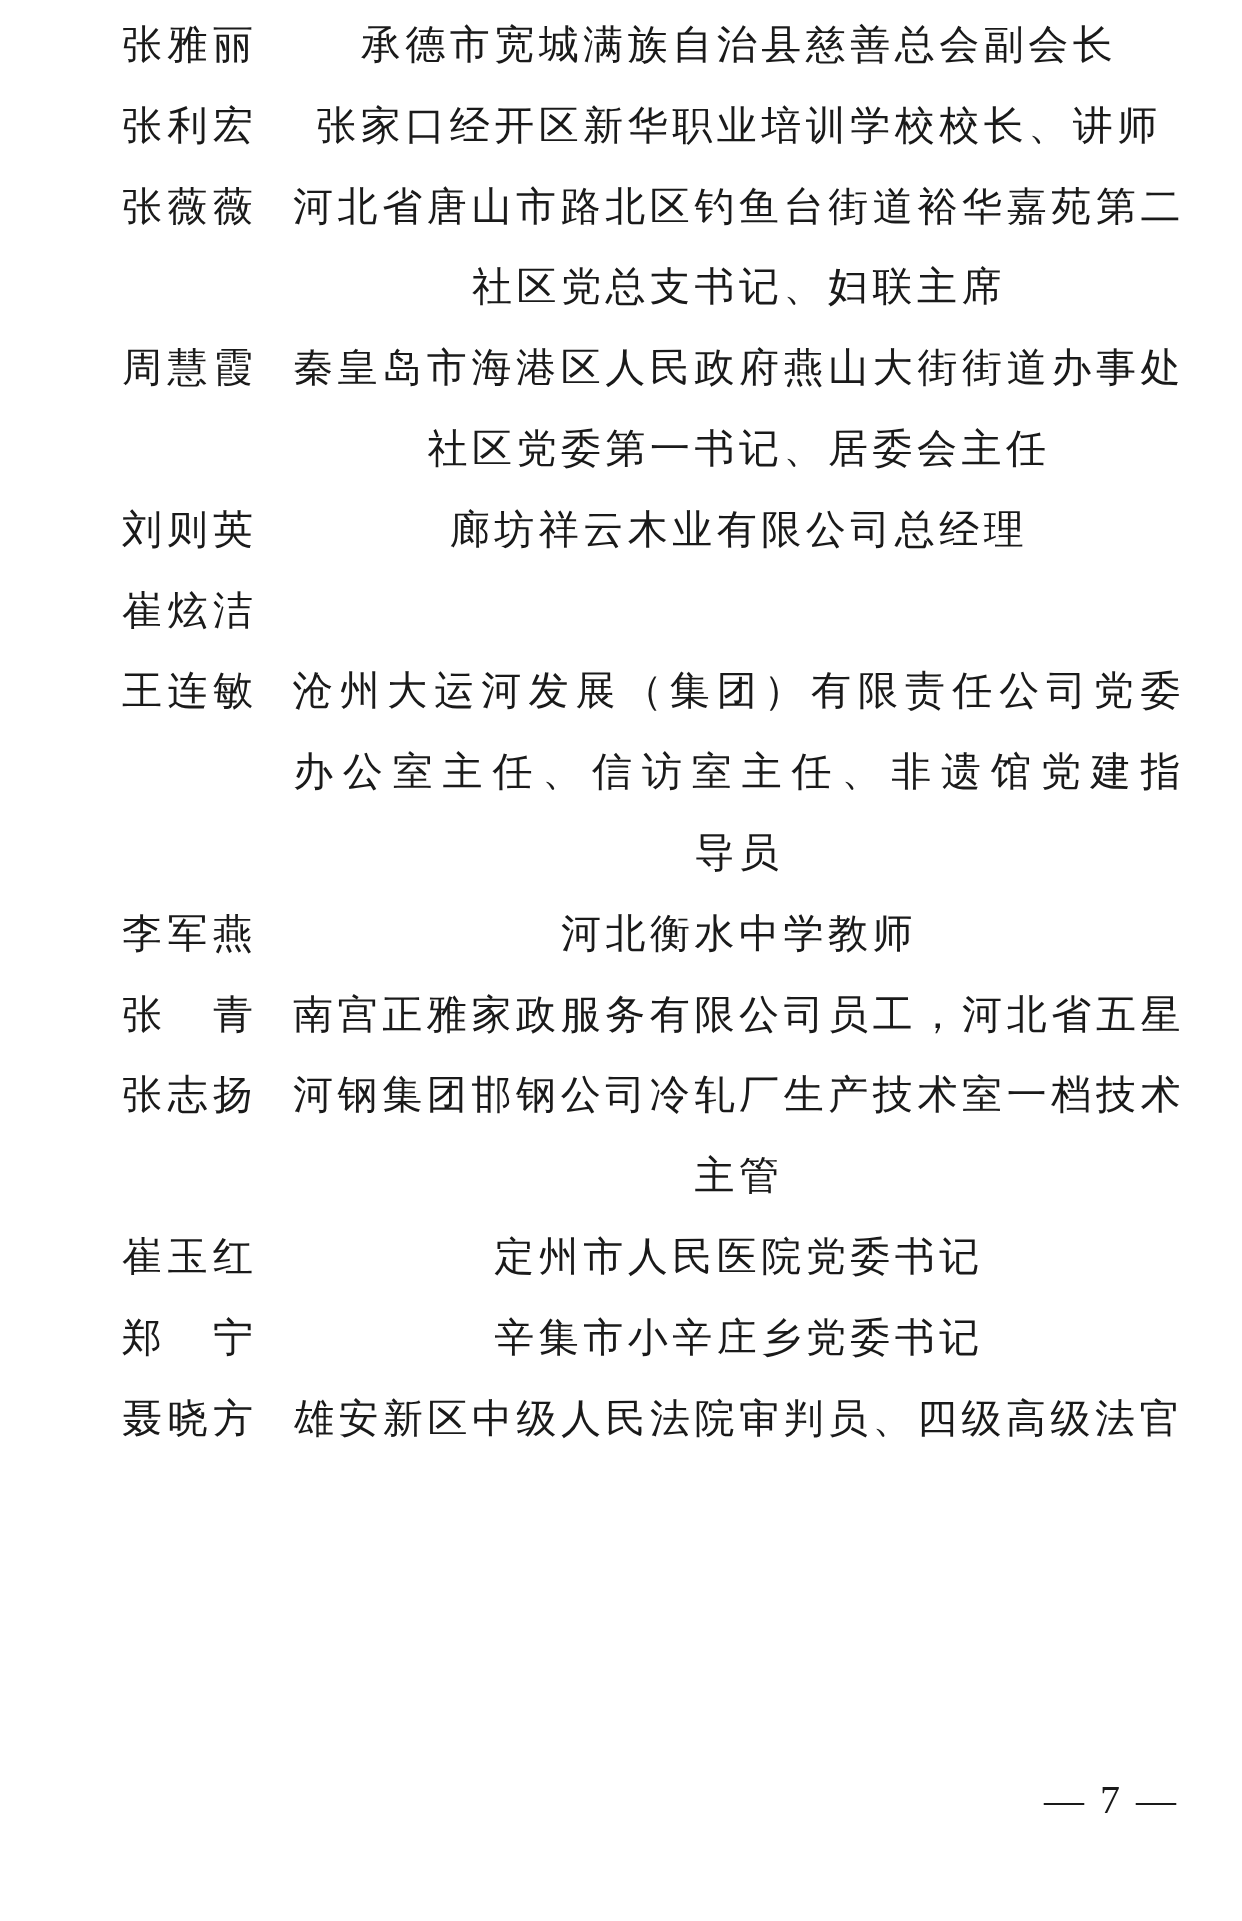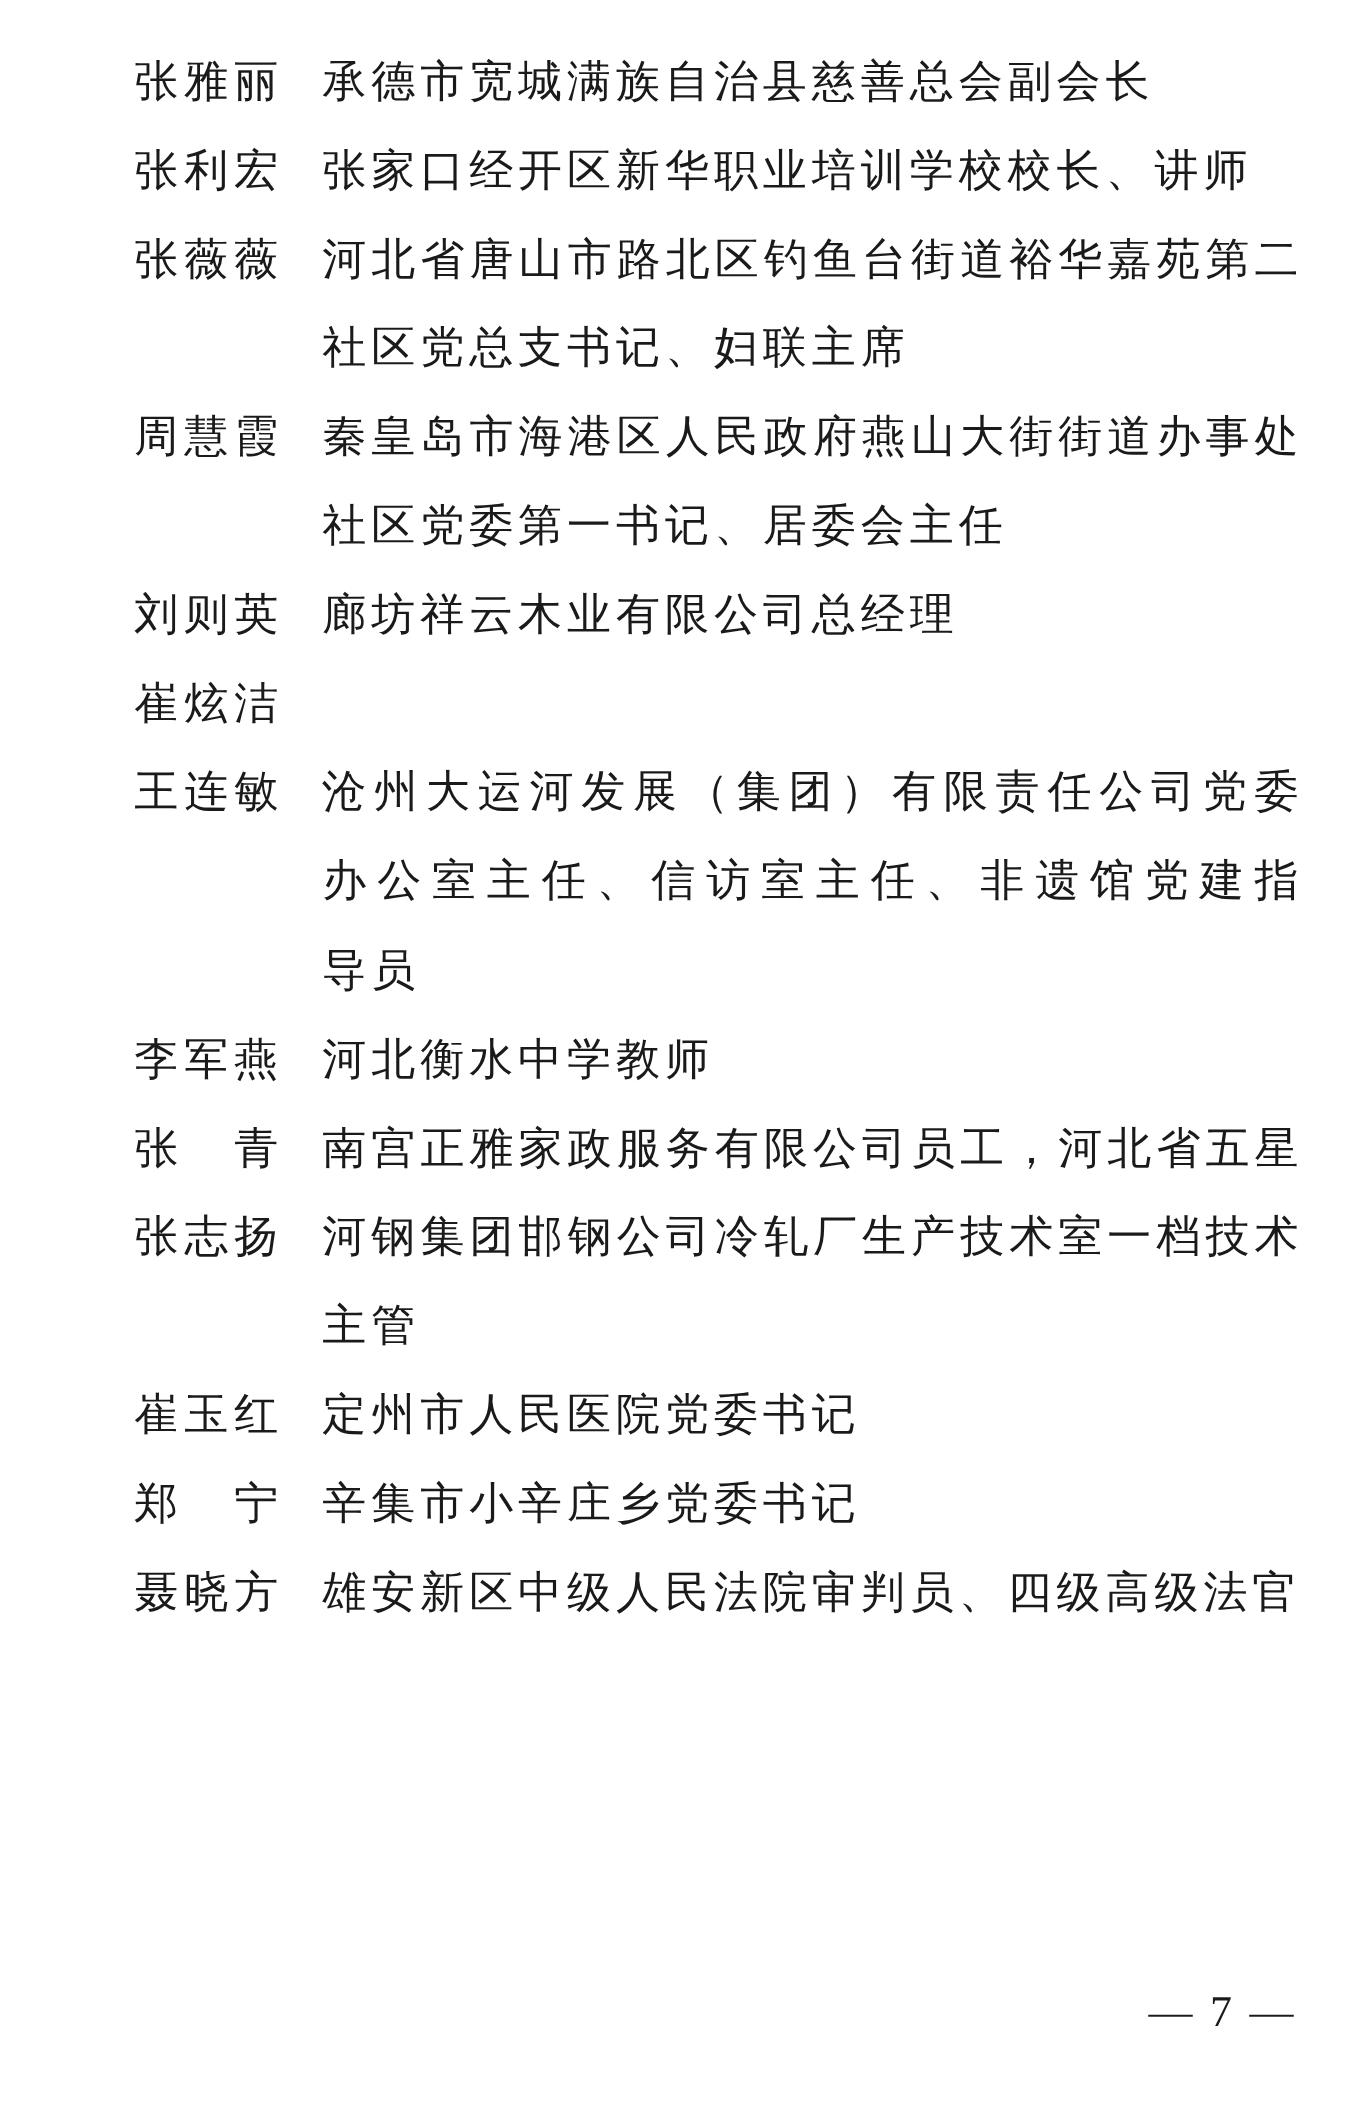--- a/index.html
+++ b/index.html
@@ -10,21 +10,20 @@
     width: 1242px;
     height: 1921px;
     position: relative;
     background: #ffffff;
     font-family: "Liberation Serif", "DejaVu Serif", serif;
     overflow: hidden;
   }
   .page {
     position: absolute;
     inset: 0;
-    margin-top: 29px;
   }
   .list {
     position: absolute;
     left: 122px;
     top: 5px;
     width: 1063px;
   }
   .row {
     display: flex;
     align-items: flex-start;
@@ -41,21 +40,21 @@
   }
   .pos-cell {
     flex: 0 0 892px;
     width: 892px;
   }
   .pos-line {
     font-size: 40px;
     line-height: 80.8px;
     letter-spacing: 4.5px;
     color: #1a1a1a;
-    text-align: left;
+    text-align: center;
   }
   .pos-line.full {
     text-align: justify;
     text-align-last: justify;
   }
   .footer {
     position: absolute;
     top: 1779px;
     right: 63px;
     font-size: 40px;

